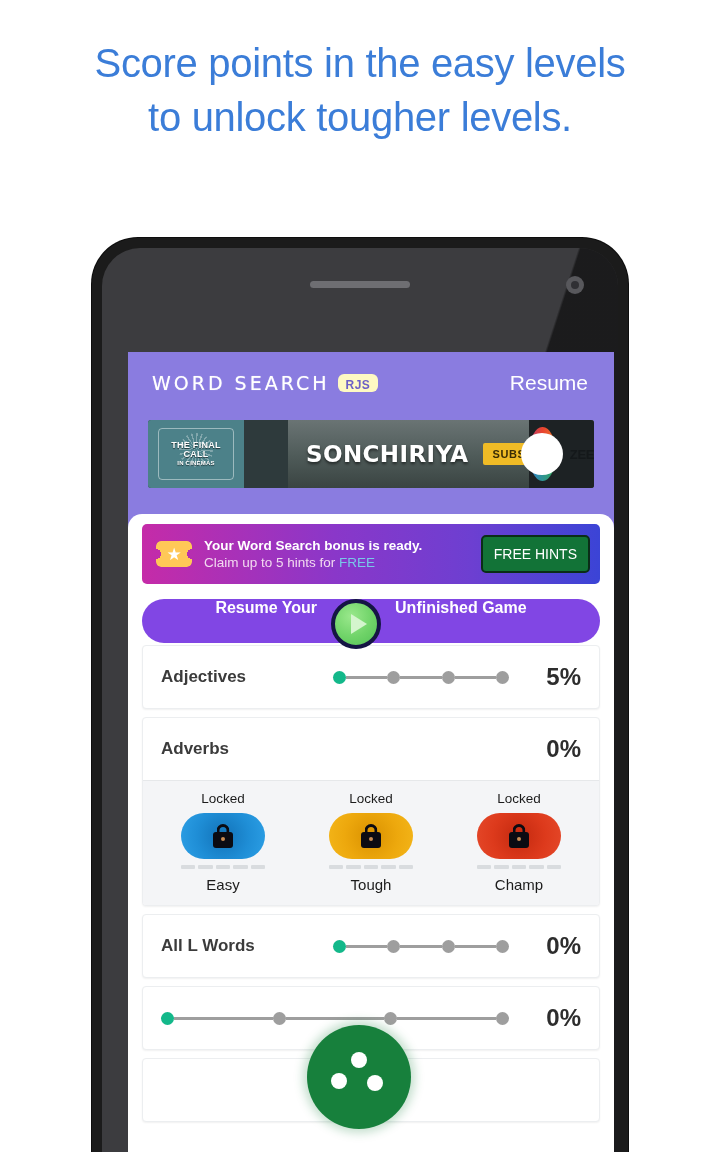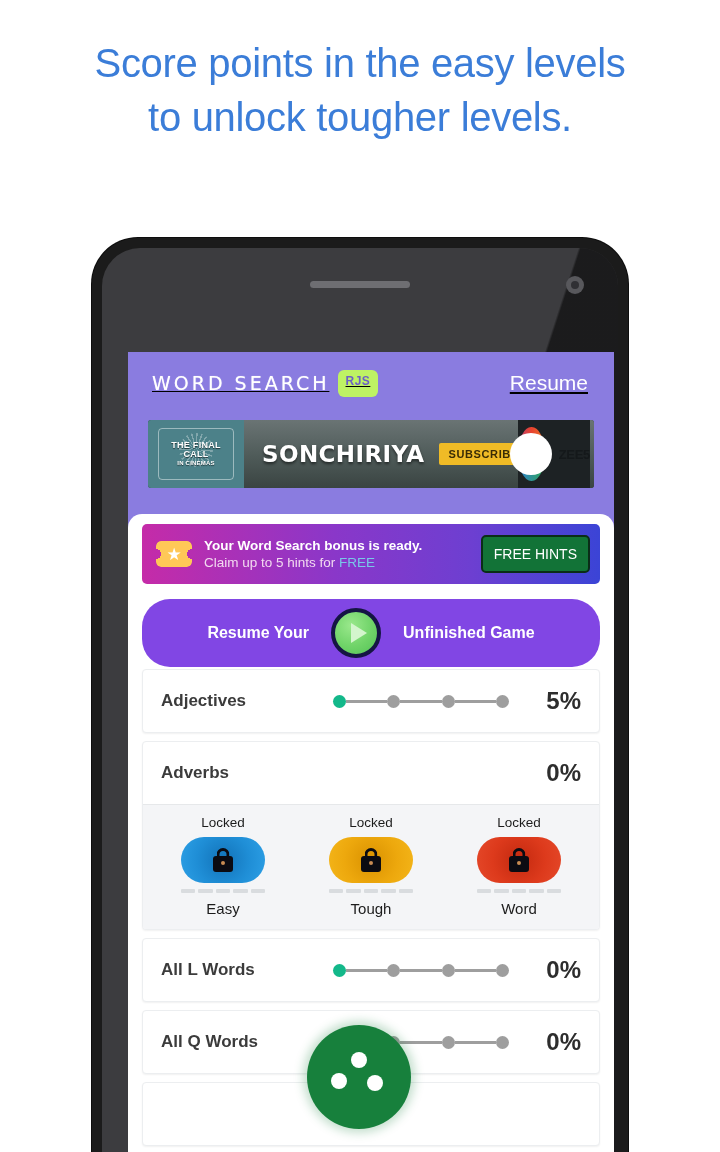--- a/index.html
+++ b/index.html
@@ -108,59 +108,59 @@
     padding: 0 0 14px 0;
     height: 176px;
     box-sizing: border-box;
   }
   .brand-row {
     height: 62px;
     display: flex;
     align-items: center;
     padding: 0 26px 0 24px;
     justify-content: space-between;
-    text-decoration: underline;
   }
   .brand-left {
     display: flex;
     align-items: center;
     gap: 8px;
   }
   .brand-title {
     color: #ffffff;
     font-size: 19px;
     letter-spacing: 3px;
     font-weight: 400;
     font-family: "DejaVu Sans", sans-serif;
     text-shadow: 0 0 1px rgba(255,255,255,.6);
   }
   .brand-badge {
-    background: #bef264;
+    background: #fef9c3;
     color: #6c5fc6;
     font-size: 12px;
     font-weight: 700;
     border-radius: 6px;
-    padding: 4px 8px 9px 8px;
+    padding: 4px 8px 0 8px;
     letter-spacing: .5px;
   }
   .header-right {
     color: #ffffff;
     font-size: 21px;
     font-weight: 400;
   }
 
   
   .ad-banner {
     margin: 6px 20px 0 20px;
     height: 68px;
     border-radius: 3px;
     overflow: hidden;
     display: flex;
     position: relative;
     background: #2e3a3c;
+    gap: 44px;
   }
   .ad-logo {
     width: 96px;
     flex: 0 0 96px;
     background: #4c8189;
     display: flex;
     align-items: center;
     justify-content: center;
     position: relative;
   }
@@ -336,27 +336,27 @@
     font-size: 14px;
     font-weight: 400;
     border-radius: 5px;
     padding: 9px 11px;
     white-space: nowrap;
   }
 
   
   .resume-bar {
     margin: 15px 14px 0 14px;
-    height: 68px;
+    height: 44px;
     border-radius: 28px;
     background: #8146e4;
     display: flex;
-    align-items: center;
+    align-items: flex-start;
     justify-content: center;
-    gap: 22px;
+    gap: 14px;
     position: relative;
   }
   .resume-bar .rtext {
     color: #ffffff;
     font-size: 16px;
     font-weight: 700;
   }
   .play-circle {
     width: 50px; height: 50px;
     border-radius: 50%;
@@ -666,21 +666,21 @@
                     <span class="lock-body"></span>
                   </span>
                 </div>
                 <div class="seg-bar">
                   <span class="seg"></span>
                   <span class="seg"></span>
                   <span class="seg"></span>
                   <span class="seg"></span>
                   <span class="seg"></span>
                 </div>
-                <div class="level-name">Word</div>
+                <div class="level-name">Champ</div>
               </div>
 
             </div>
           </div>
 
           <div class="card">
             <div class="card-row">
               <span class="card-name">All L Words</span>
               <span class="dots">
                 <span class="dot active"></span>
@@ -690,21 +690,20 @@
                 <span class="dot"></span>
                 <span class="dot-line"></span>
                 <span class="dot"></span>
               </span>
               <span class="pct">0%</span>
             </div>
           </div>
 
           <div class="card">
             <div class="card-row">
-              <span class="card-name">All Q Words</span>
               <span class="dots">
                 <span class="dot active"></span>
                 <span class="dot-line"></span>
                 <span class="dot"></span>
                 <span class="dot-line"></span>
                 <span class="dot"></span>
                 <span class="dot-line"></span>
                 <span class="dot"></span>
               </span>
               <span class="pct">0%</span>

